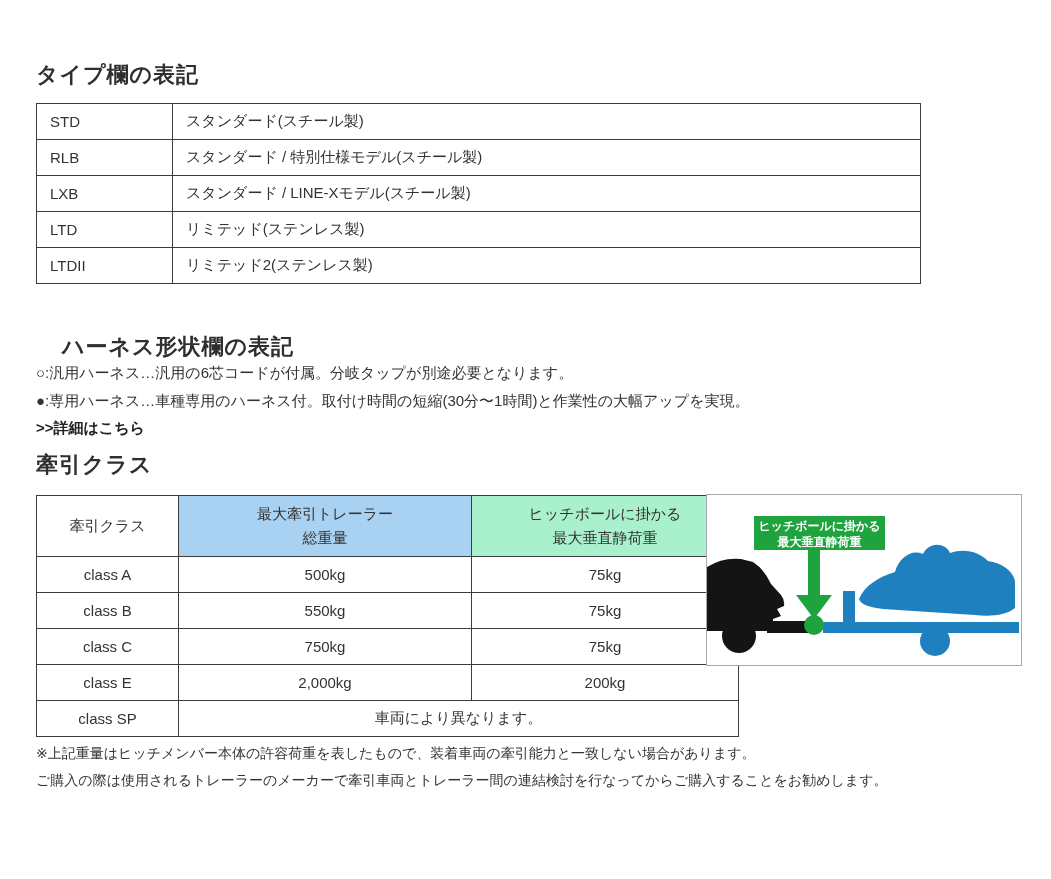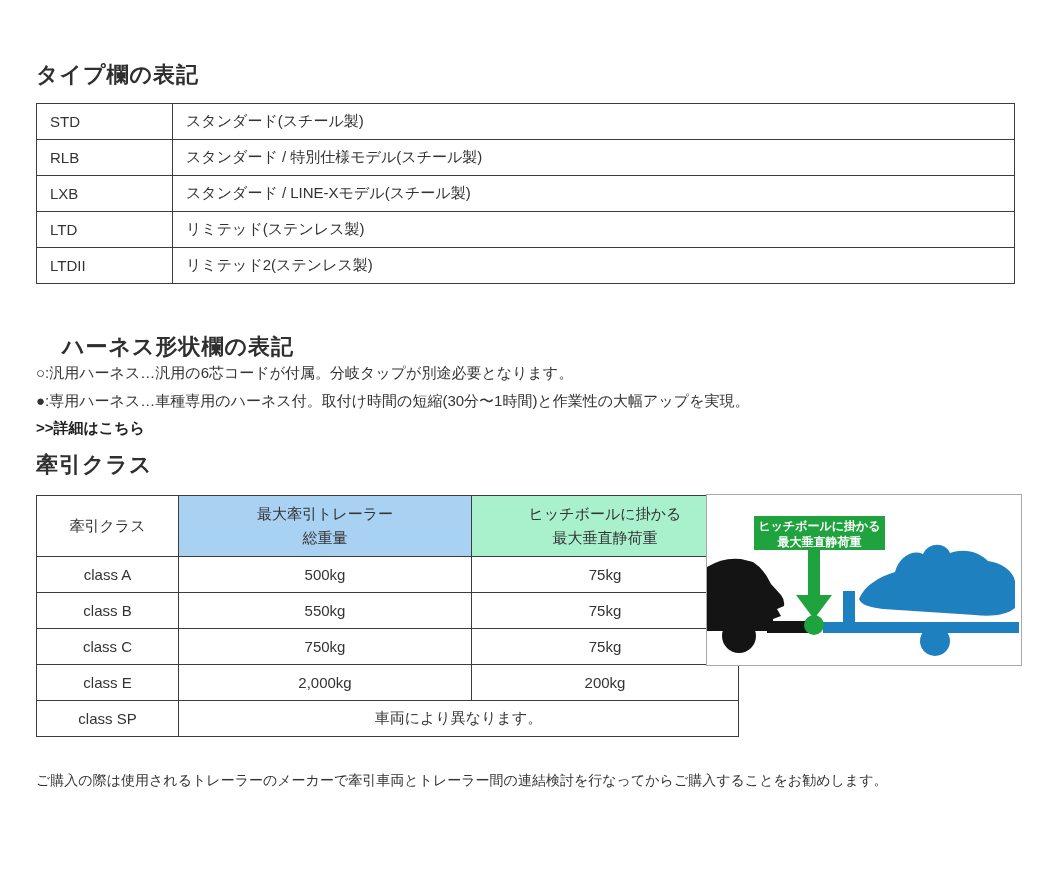--- a/index.html
+++ b/index.html
@@ -24,21 +24,21 @@
     letter-spacing: 1px;
     text-align: center;
   }
   #title-type   { top: 60px; }
   #title-harness{ top: 332px; margin-left: 26px; }
   #title-towing { top: 450px; }
 
   table { border-collapse: collapse; background: #fff; }
 
   
-  .type-table { position: absolute; left: 36px; top: 103px; width: 979px; table-layout: fixed; border-radius: 21px; }
+  .type-table { position: absolute; left: 36px; top: 103px; width: 885px; table-layout: fixed; border-radius: 21px; }
   .type-table td {
     border: 1px solid #3c3c3c;
     height: 36px;
     font-size: 15px;
     padding: 0 13px;
     color: #333;
     vertical-align: middle;
     text-align: left;
   }
   .type-table td.code-cell { width: 136px; }
@@ -232,15 +232,16 @@
       <g>
         <rect fill="#1ea33e" x="101" y="52" width="12" height="50"></rect>
         <polygon fill="#1ea33e" points="89,100 125,100 107,124"></polygon>
       </g>
       <circle fill="#1ea33e" cx="107" cy="130" r="10"></circle>
     </svg>
     <div class="illus-green-label">ヒッチボールに掛かる
 最大垂直静荷重</div>
   </div>
 
+  <p class="footnote" id="footnote-0">※上記重量はヒッチメンバー本体の許容荷重を表したもので、装着車両の牽引能力と一致しない場合があります。</p>
   <p class="footnote" id="footnote-1">ご購入の際は使用されるトレーラーのメーカーで牽引車両とトレーラー間の連結検討を行なってからご購入することをお勧めします。</p>
 
 </div>
 
 </body></html>

